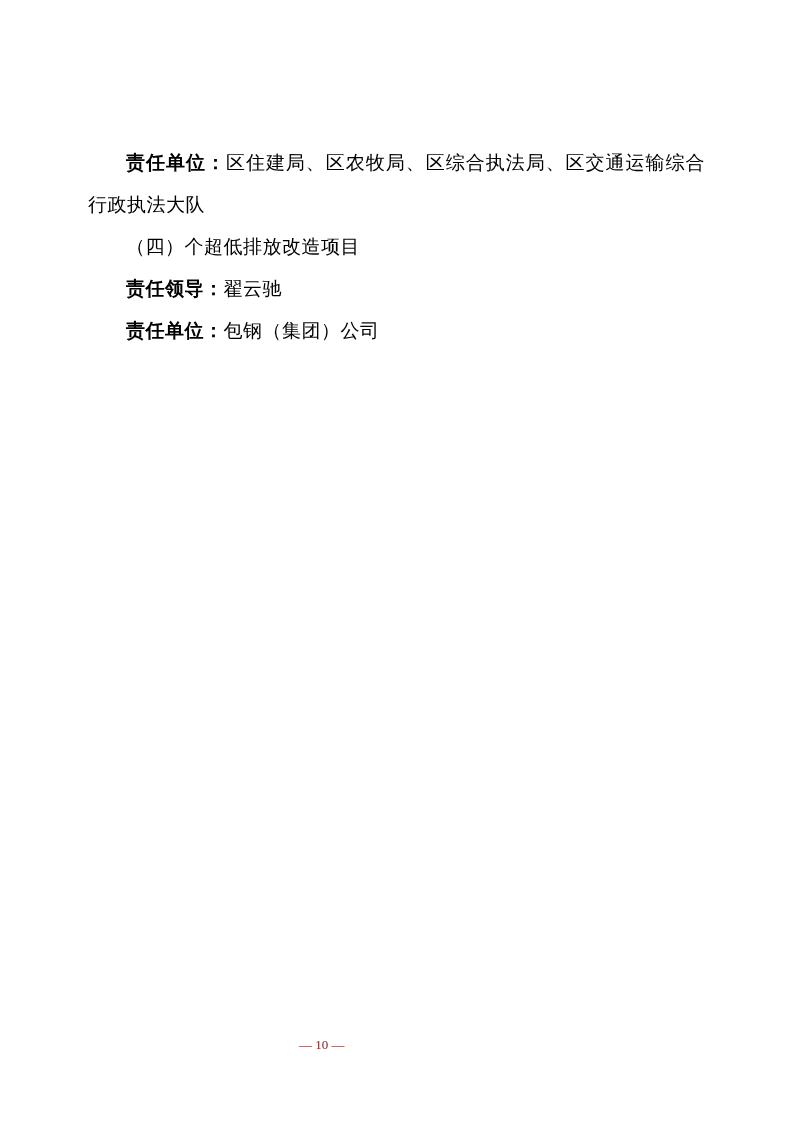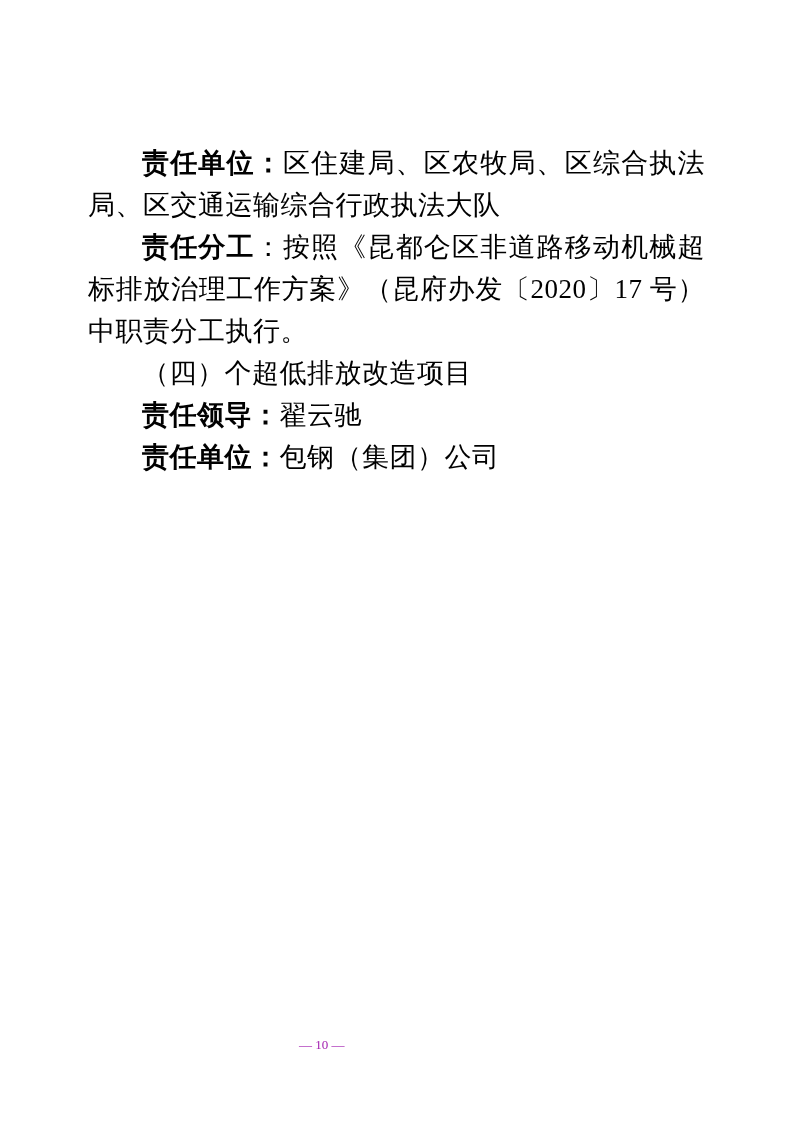--- a/index.html
+++ b/index.html
@@ -16,49 +16,48 @@
     color: #000000;
   }
   .page-content {
     position: absolute;
     top: 142px;
     left: 88px;
     width: 617px;
   }
   .para {
     margin: 0;
-    font-size: 27px;
+    font-size: 19px;
     line-height: 42px;
     text-align: justify;
     text-indent: 2em;
     letter-spacing: 0.5px;
     word-break: break-all;
   }
   .para .lbl {
     font-weight: 700;
   }
   .page-footer {
     position: absolute;
     top: 1035px;
     left: 299px;
     font-size: 13px;
     line-height: 20px;
-    color: #a21caf;
+    color: #7f1d1d;
     letter-spacing: 0px;
     font-family: "Liberation Serif", serif;
   }
 </style>
 </head>
 <body>
 
 <div class="page-content">
 
   <p class="para"><span class="lbl">责任单位：</span><span>区住建局、区农牧局、区综合执法局、区交通运输综合行政执法大队</span></p>
 
-  <p class="para"><span class="lbl">责任分工</span><span>：按照《昆都仑区非道路移动机械超标排放治理工作方案》（昆府办发〔2020〕17 号）中职责分工执行。</span></p>
 
 
   <p class="para"><span>（四）个超低排放改造项目</span></p>
 
 
   <p class="para"><span class="lbl">责任领导：</span><span>翟云驰</span></p>
 
 
   <p class="para"><span class="lbl">责任单位：</span><span>包钢（集团）公司</span></p>
 

